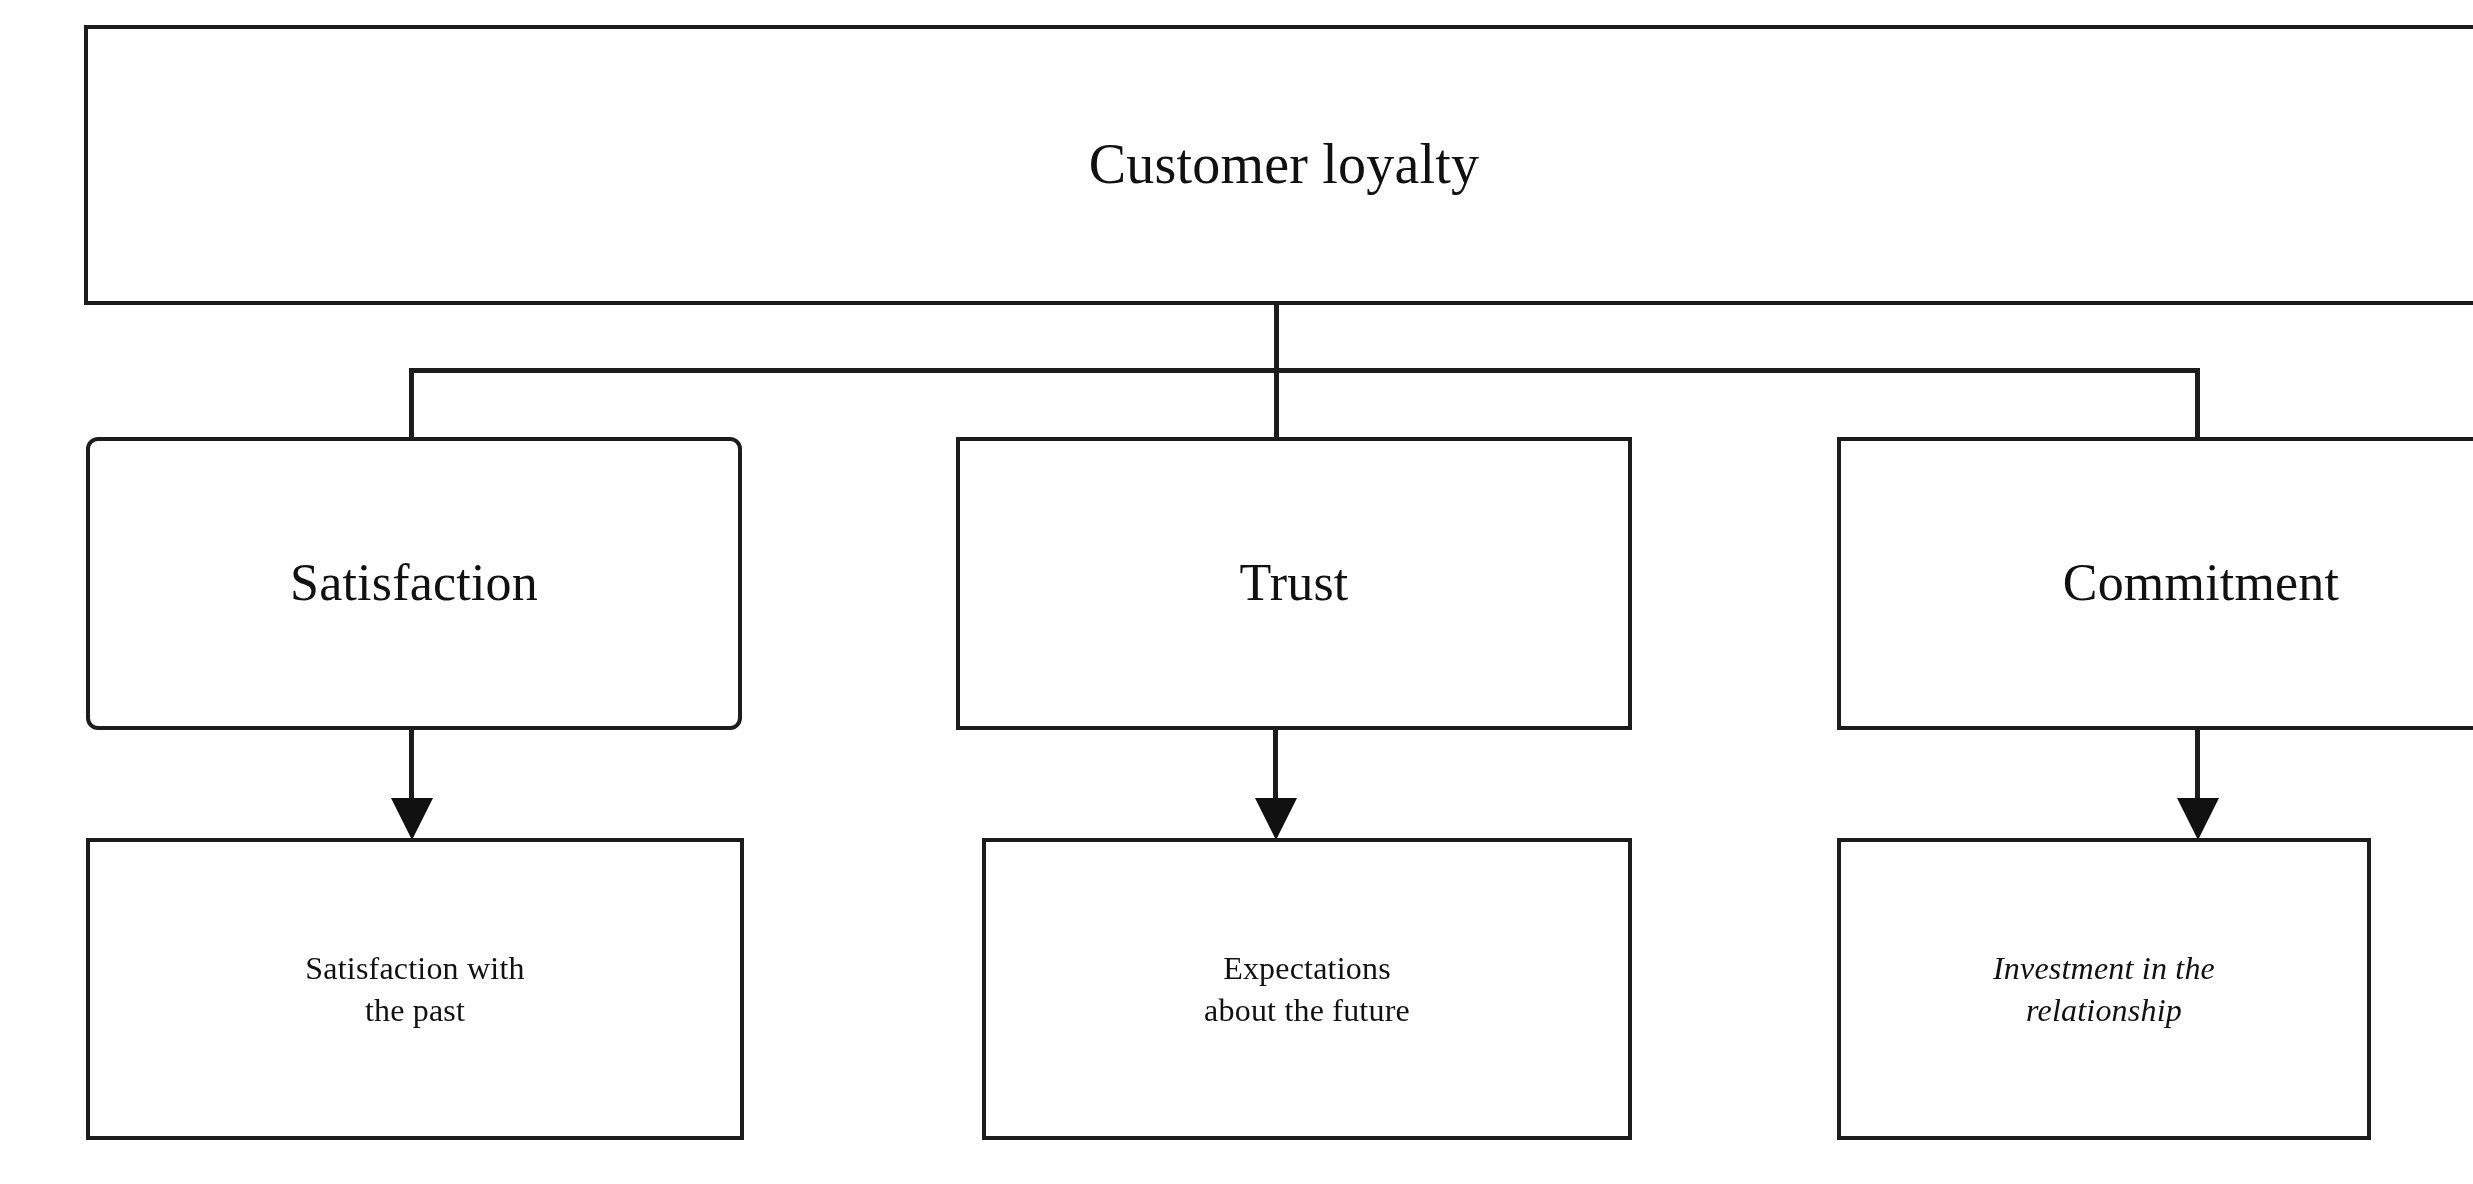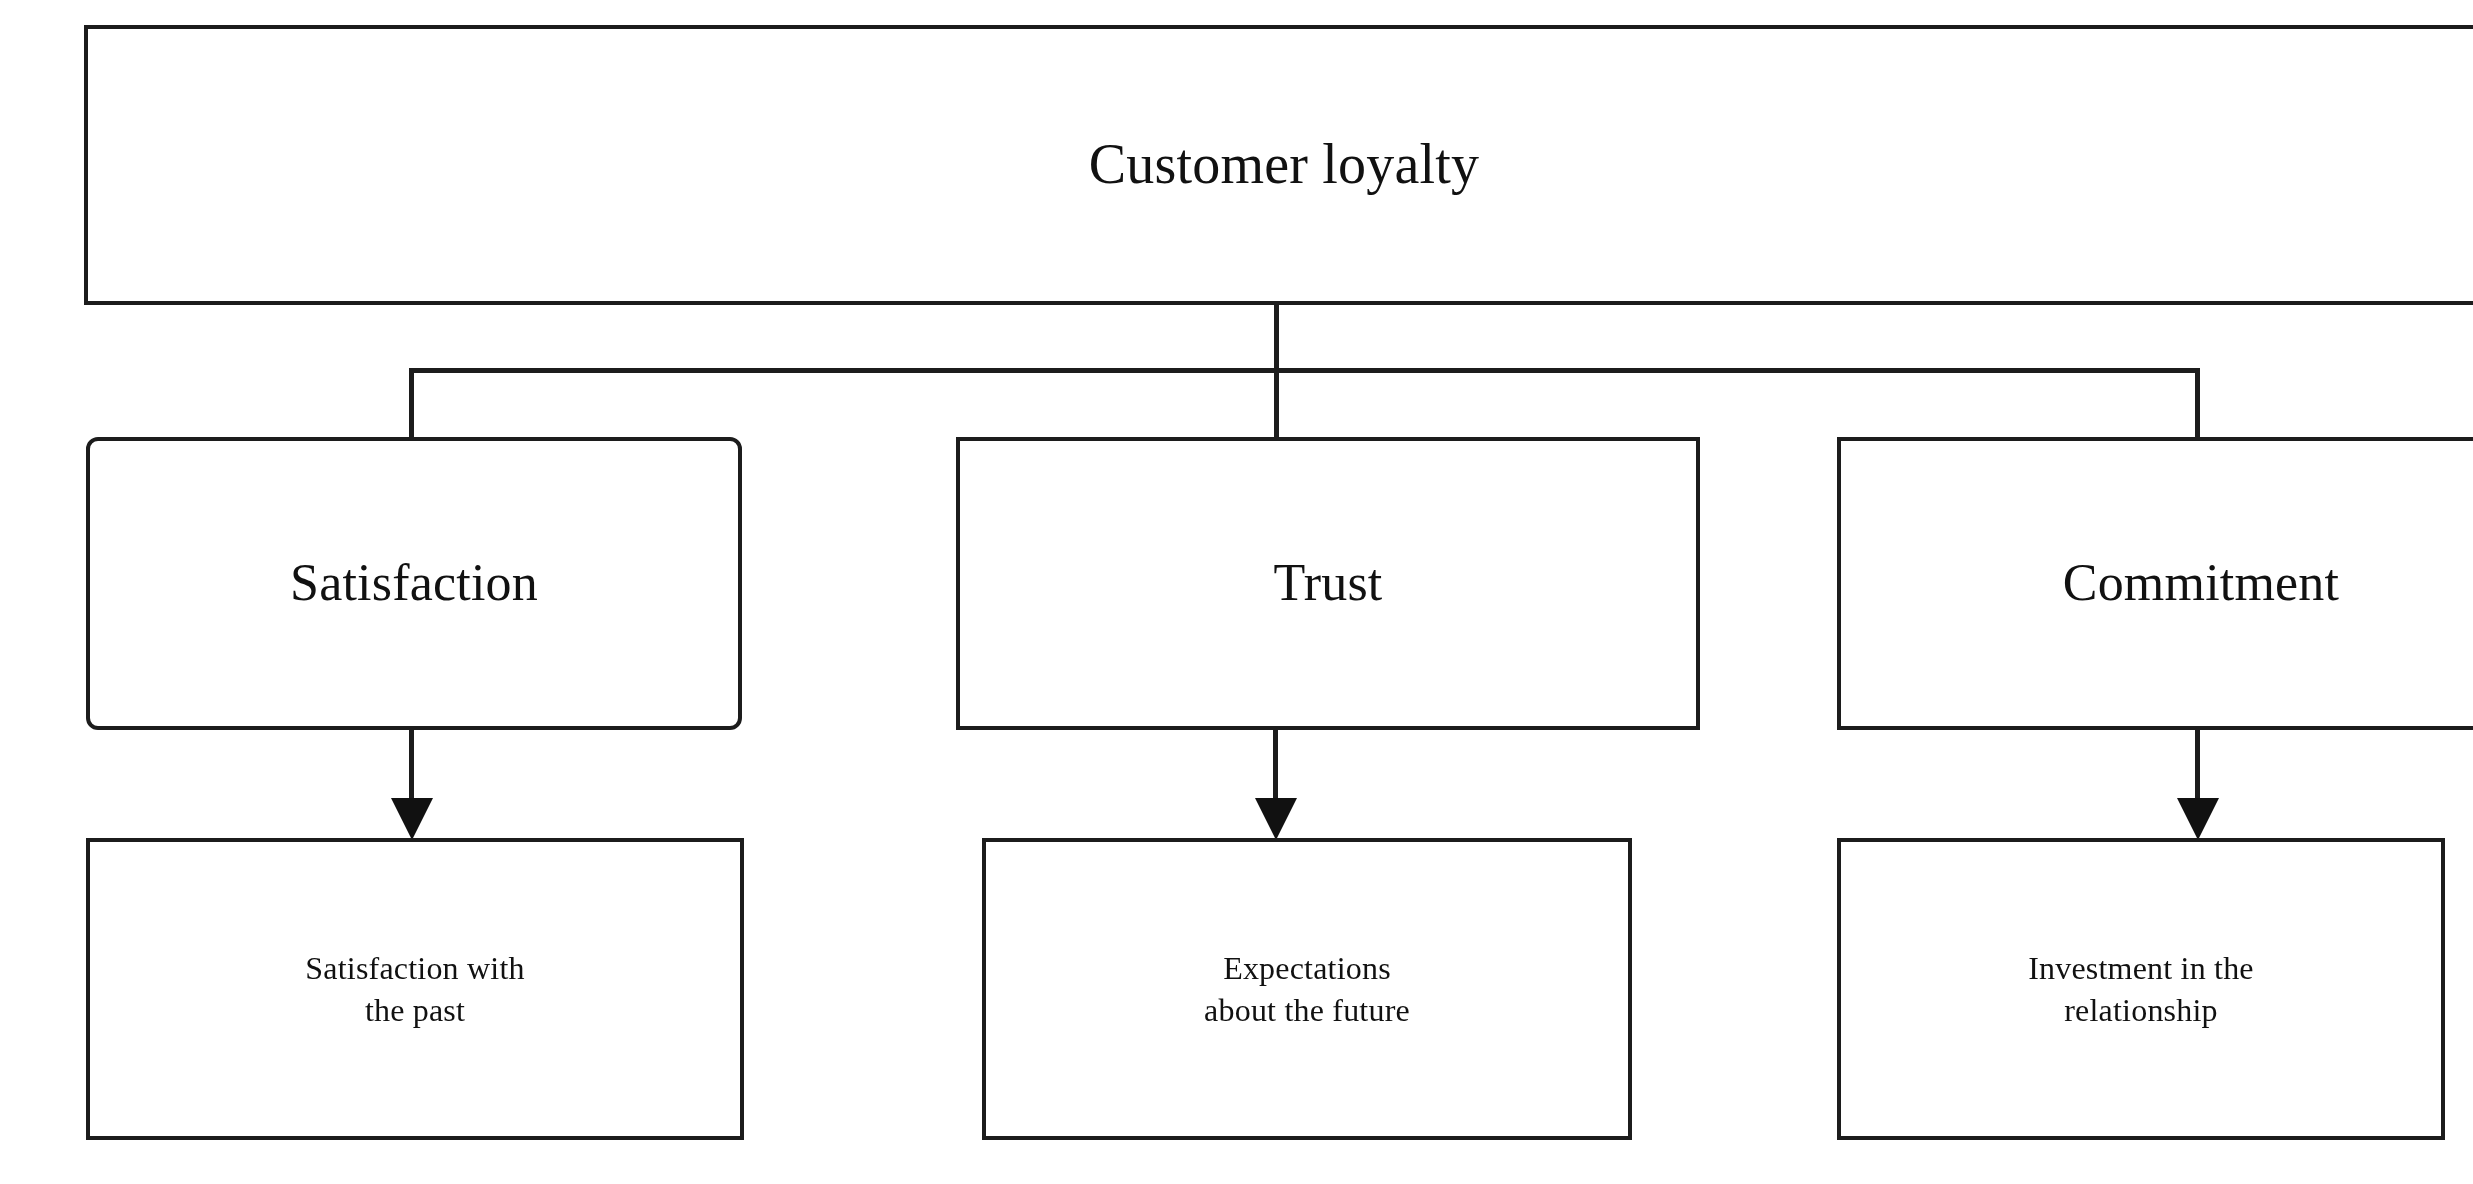--- a/index.html
+++ b/index.html
@@ -45,32 +45,32 @@
   }
   #node-root .node-label { font-size: 56px; }
 
   
   .level2 {
     top: 437px;
     height: 293px;
   }
   .level2 .node-label { font-size: 52px; }
   #node-satisfaction { left: 42px;   width: 656px; border-radius: 12px; }
-  #node-trust        { left: 912px;  width: 744px; }
+  #node-trust        { left: 912px;  width: 676px; }
   #node-commitment   { left: 1793px; width: 728px; }
 
   
   .level3 {
     top: 838px;
     height: 302px;
   }
   .level3 .node-label { font-size: 32px; }
   #node-satisfaction-past { left: 42px;   width: 658px; }
   #node-expectations      { left: 938px;  width: 650px; }
-  #node-investment        { left: 1793px; width: 608px; }
+  #node-investment        { left: 1793px; width: 534px; font-style: italic; }
 
   
   .connector-v {
     position: absolute;
     width: 5px;
     background: #1c1c1c;
   }
   .connector-h {
     position: absolute;
     height: 5px;

